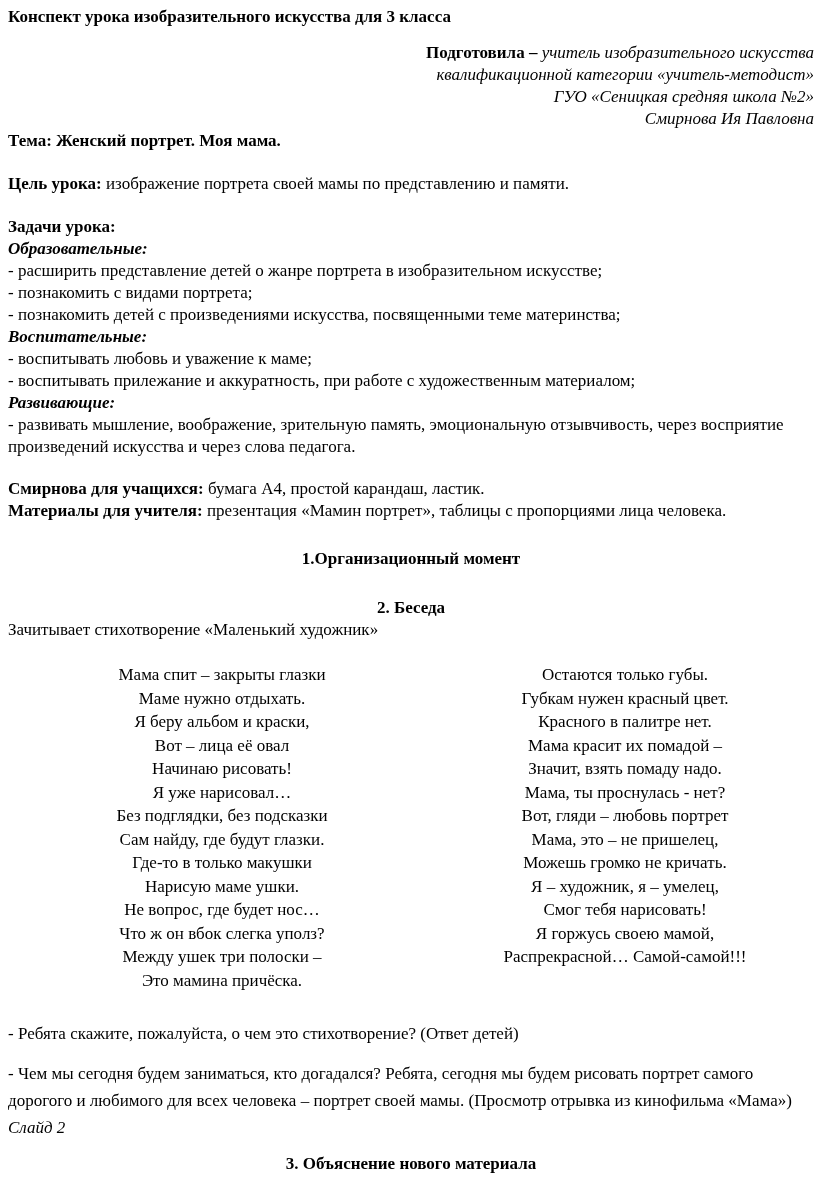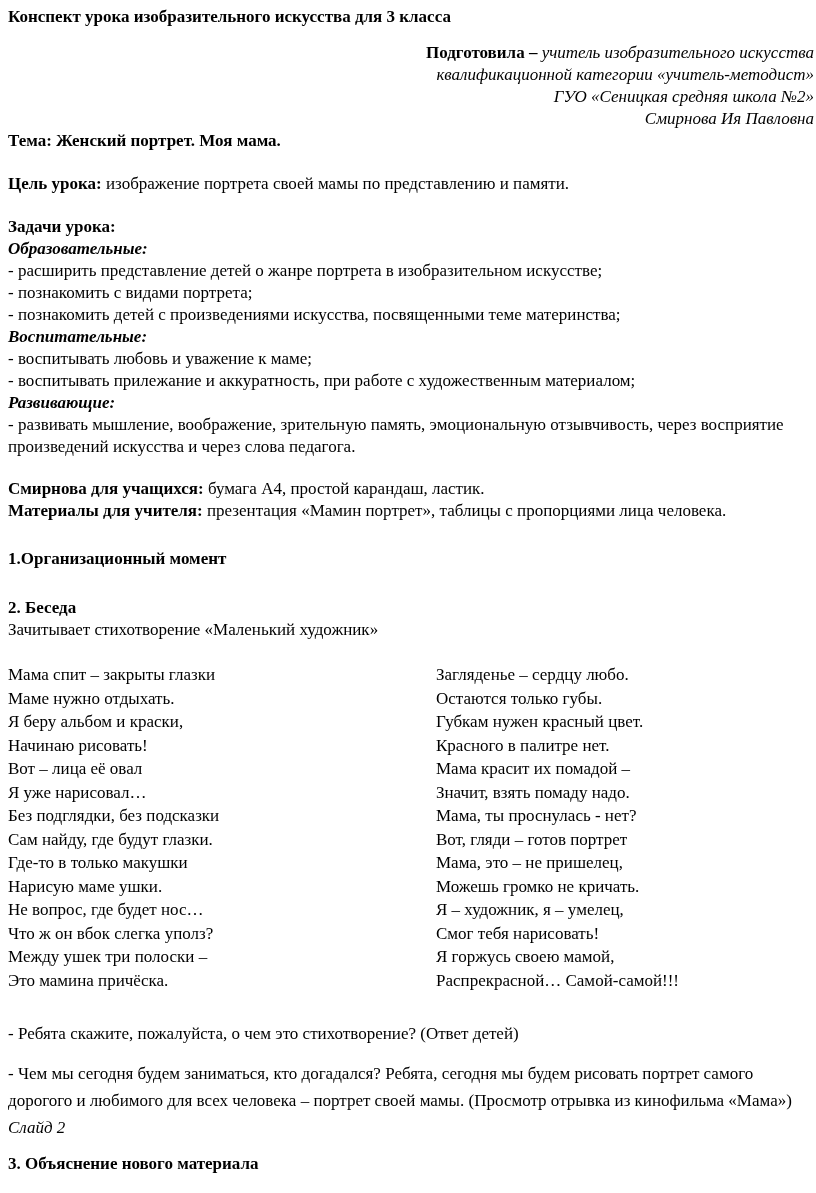--- a/index.html
+++ b/index.html
@@ -22,27 +22,28 @@
   .b { font-weight: bold; }
   .i { font-style: italic; }
   .bi { font-weight: bold; font-style: italic; }
   .doc-title { font-weight: bold; margin-bottom: 14px; }
   .author-block { text-align: right; }
   .author-line { line-height: 22px; }
   .theme { font-weight: bold; margin-top: 0px; }
   .goal { margin-top: 21px; }
   .tasks { margin-top: 21px; }
   .materials { margin-top: 20px; }
-  .section-heading { font-weight: bold; }
+  .section-heading { font-weight: bold; text-align: center; }
   .section-1 { margin-top: 26px; }
   .section-2 { margin-top: 27px; }
   .poem {
     display: flex;
     margin-top: 22px;
     line-height: 23.5px;
+    text-align: center;
   }
   .poem-col-left { width: 428px; flex: 0 0 428px; }
   .poem-col-right { flex: 1; }
   .question { margin-top: 13px; line-height: 27px; }
   .question-first { margin-top: 28px; }
   .section-3 { margin-top: 12px; }
 </style>
 </head>
 <body>
 
@@ -88,41 +89,40 @@
   <div class="section-heading section-1">1.Организационный момент</div>
 
   <div class="section-heading section-2">2. Беседа</div>
   <div>Зачитывает стихотворение «Маленький художник»</div>
 
   <div class="poem">
     <div class="poem-col-left">
         <div>Мама спит – закрыты глазки</div>
         <div>Маме нужно отдыхать.</div>
         <div>Я беру альбом и краски,</div>
+        <div>Вот – лица её овал</div>
         <div>Начинаю рисовать!</div>
-        <div>Вот – лица её овал</div>
         <div>Я уже нарисовал…</div>
         <div>Без подглядки, без подсказки</div>
         <div>Сам найду, где будут глазки.</div>
         <div>Где-то в только макушки</div>
         <div>Нарисую маме ушки.</div>
         <div>Не вопрос, где будет нос…</div>
         <div>Что ж он вбок слегка уполз?</div>
         <div>Между ушек три полоски –</div>
         <div>Это мамина причёска.</div>
       </div>
     <div class="poem-col-right">
-        <div>Загляденье – сердцу любо.</div>
         <div>Остаются только губы.</div>
         <div>Губкам нужен красный цвет.</div>
         <div>Красного в палитре нет.</div>
         <div>Мама красит их помадой –</div>
         <div>Значит, взять помаду надо.</div>
         <div>Мама, ты проснулась - нет?</div>
-        <div>Вот, гляди – готов портрет</div>
+        <div>Вот, гляди – любовь портрет</div>
         <div>Мама, это – не пришелец,</div>
         <div>Можешь громко не кричать.</div>
         <div>Я – художник, я – умелец,</div>
         <div>Смог тебя нарисовать!</div>
         <div>Я горжусь своею мамой,</div>
         <div>Распрекрасной… Самой-самой!!!</div>
       </div>
   </div>
 
   <div class="question question-first">- Ребята скажите, пожалуйста, о чем это стихотворение? (Ответ детей)</div>

